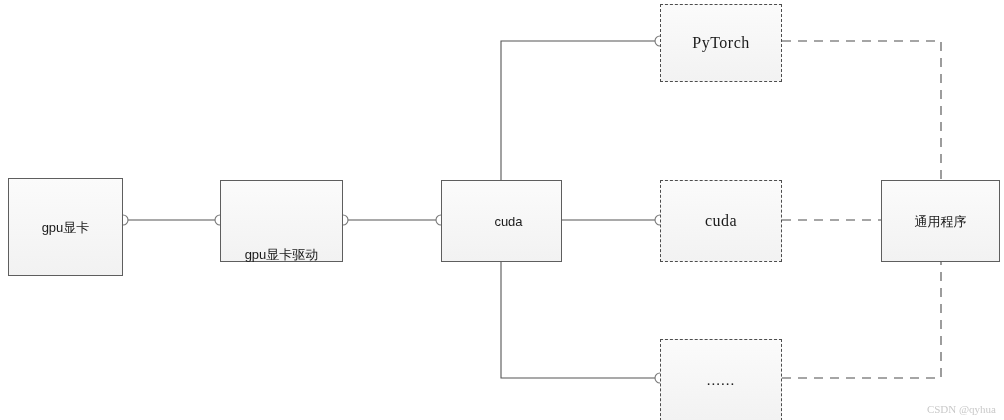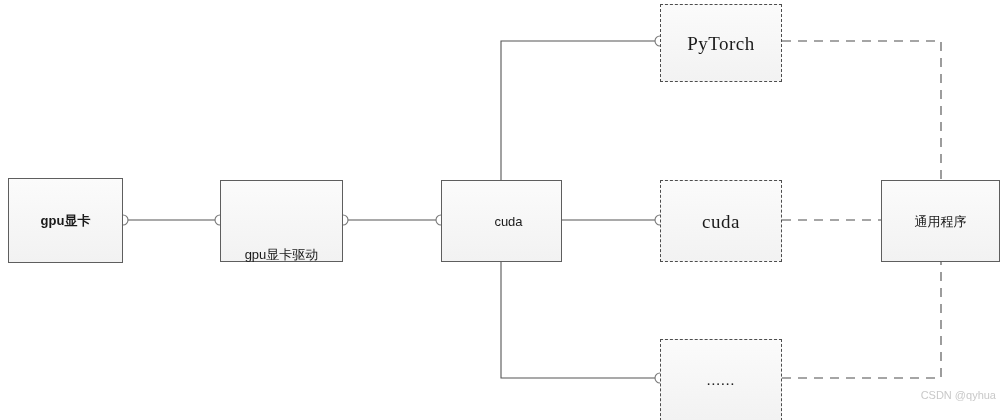--- a/index.html
+++ b/index.html
@@ -42,35 +42,35 @@
     font-size: 13px;
     line-height: 1;
     white-space: nowrap;
     user-select: none;
   }
   .label-sans {
     font-family: "Liberation Sans", sans-serif;
   }
   .label-serif {
     font-family: "Liberation Serif", serif;
-    font-size: 19px;
+    font-size: 16px;
     letter-spacing: .5px;
   }
   .label-dots {
     font-family: "Liberation Serif", serif;
     font-size: 15px;
     letter-spacing: 1px;
   }
   .watermark {
     position: absolute;
     right: 8px;
-    bottom: 19px;
+    bottom: 5px;
     font-size: 11px;
     color: #c9c9c9;
-    font-family: Liberation Sans, sans-serif;
+    font-family: Liberation Serif, serif;
     white-space: nowrap;
     user-select: none;
     text-align: center;
   }
 </style>
 </head>
 <body>
 
 <div id="canvas">
 
@@ -101,21 +101,21 @@
       <circle cx="123" cy="220" r="5"></circle>
       <circle cx="220" cy="220" r="5"></circle>
       <circle cx="343" cy="220" r="5"></circle>
       <circle cx="441" cy="220" r="5"></circle>
       <circle cx="660" cy="220" r="5"></circle>
       <circle cx="660" cy="41" r="5"></circle>
       <circle cx="660" cy="378" r="5"></circle>
     </g>
   </svg>
 
-  <div class="node solid" style="left:8px; top:178px; width:115px; height:85px;font-weight:bold;">
+  <div class="node solid" style="left:8px; top:178px; width:115px; height:98px;">
     <span class="node-label label-sans">gpu显卡</span>
   </div>
 
   <div class="node solid" style="left:220px; top:180px; width:123px; height:82px;align-items:flex-end;">
     <span class="node-label label-sans">gpu显卡驱动</span>
   </div>
 
   <div class="node solid" style="left:441px; top:180px; width:121px; height:82px;padding-left:14px;">
     <span class="node-label label-sans">cuda</span>
   </div>

